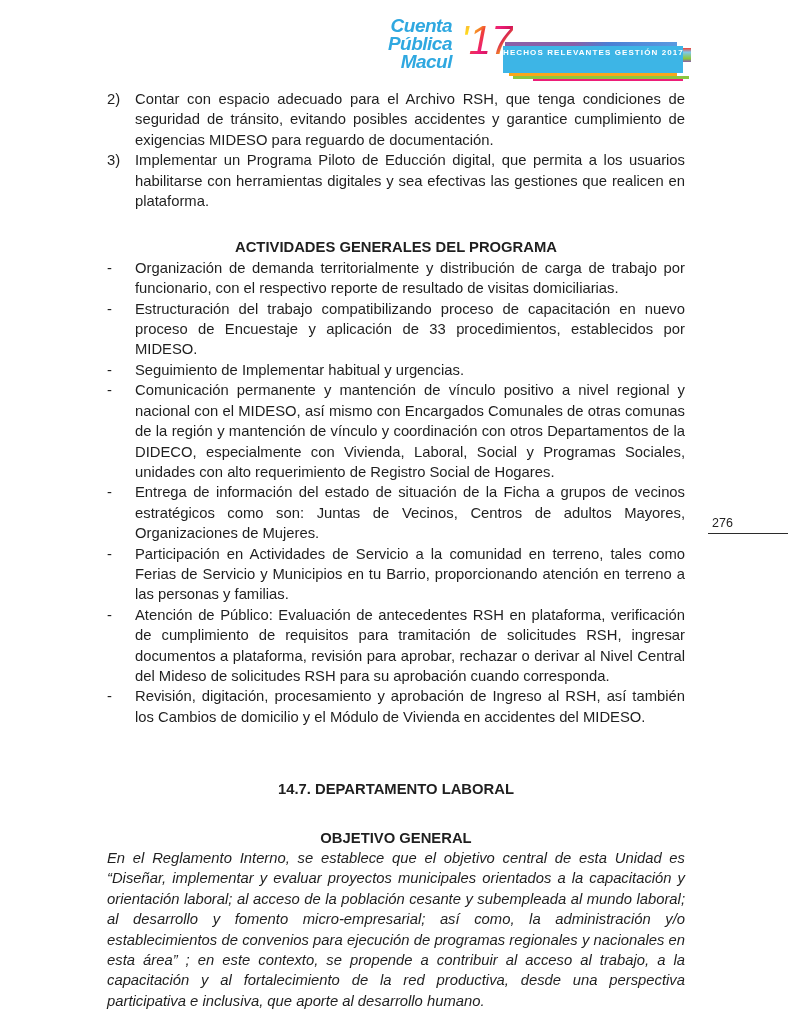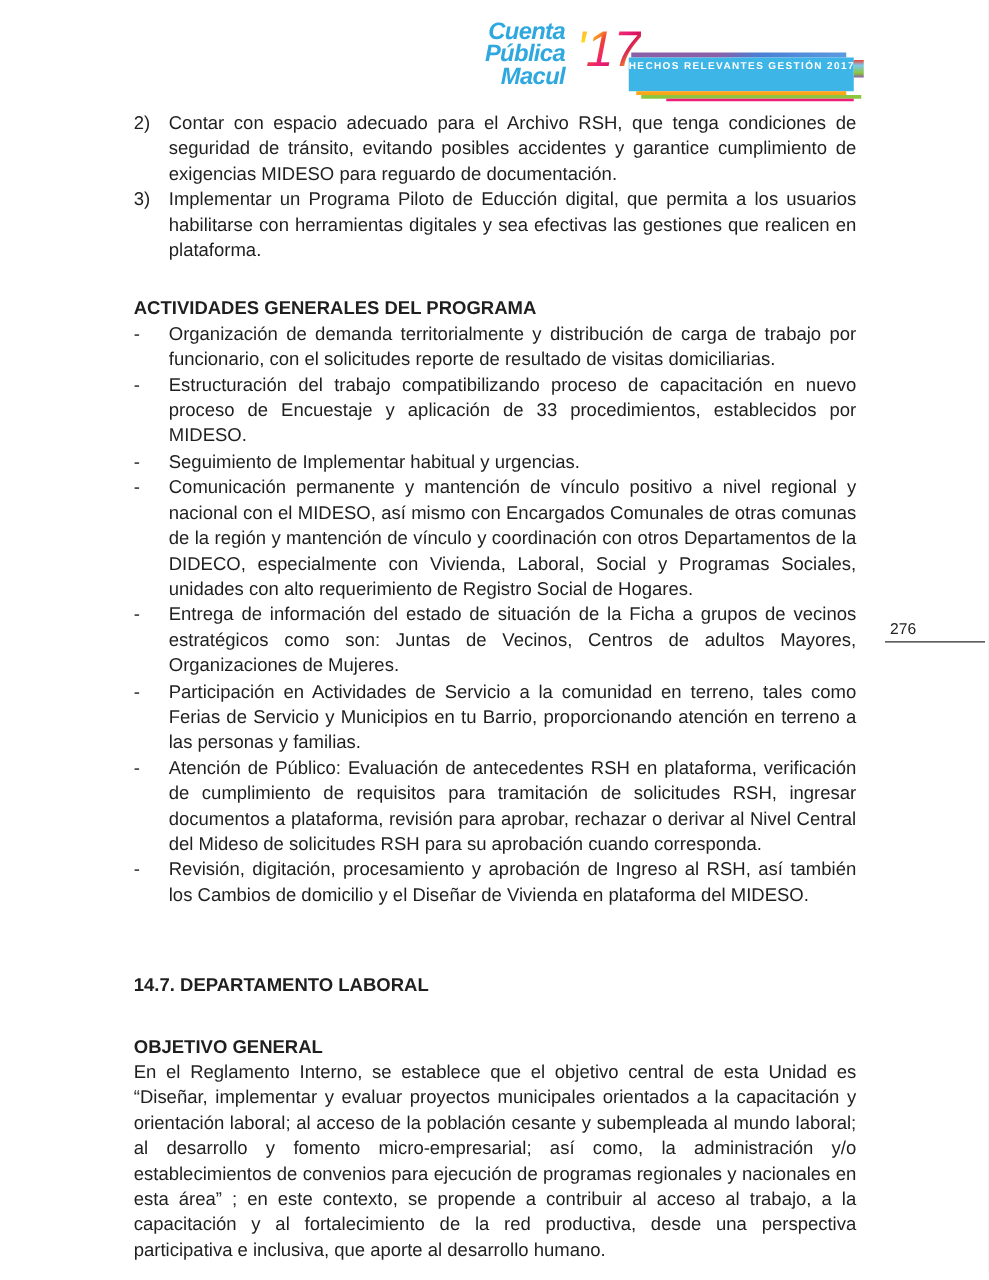--- a/index.html
+++ b/index.html
@@ -53,43 +53,43 @@
   .banner .stripe-yellow { height:3px; width:168px; margin-left:6px; background:#f9a61a; }
   .banner .stripe-green  { height:3px; width:176px; margin-left:10px; background:#8cc63f; }
   .banner .stripe-pink   { height:2px; width:150px; margin-left:30px; background:#ed1e79; }
   .banner .end-accent {
     position:absolute; right:-8px; top:6px; width:8px; height:14px;
     background:linear-gradient(180deg,#ef4136 0%, #7fc9ec 30%, #8cc63f 75%, #8a5fa8 100%);
   }
 
   
   .pagenum {
-    position:absolute; left:708px; top:496px; width:80px;
+    position:absolute; left:708px; top:516px; width:80px;
     font-size:12.5px; color:#222;
   }
   .pagenum .num { display:block; padding-left:4px; }
   .pagenum .rule {
     margin-top:3px; height:0;
     border-top:1.6px solid #2b2b2b;
   }
 
   
   .content {
     position:absolute; left:107px; top:89px; width:578px;
     font-size:14.8px; line-height:20.4px;
     text-align:justify;
   }
   .li { display:flex; }
   .li .marker { flex:0 0 28px; }
   .li .text   { flex:1 1 auto; text-align:justify; }
-  .heading { font-weight:bold; text-align:left; }
+  .heading { font-weight:bold; text-align:center; }
   .gap-act   { margin-top:26px; }
   .gap-dept  { margin-top:52px; }
   .gap-obj   { margin-top:28px; }
-  .paragraph { text-align:justify; }
+  .paragraph { text-align:justify;font-style:italic; }
 </style>
 </head>
 <body>
 
 <div class="page">
 
   <div class="logo-wordmark">
     <div>Cuenta</div>
     <div>Pública</div>
     <div>Macul</div>
@@ -118,21 +118,21 @@
     </div>
     <div class="li">
       <span class="marker">3)</span>
       <span class="text">Implementar un Programa Piloto de Educción digital, que permita a los usuarios habilitarse con herramientas digitales y sea efectivas las gestiones que realicen en plataforma.</span>
     </div>
 
     <div class="heading gap-act">ACTIVIDADES GENERALES DEL PROGRAMA</div>
 
     <div class="li">
       <span class="marker">-</span>
-      <span class="text">Organización de demanda territorialmente y distribución de carga de trabajo por funcionario, con el solicitudes reporte de resultado de visitas domiciliarias.</span>
+      <span class="text">Organización de demanda territorialmente y distribución de carga de trabajo por funcionario, con el respectivo reporte de resultado de visitas domiciliarias.</span>
     </div>
     <div class="li">
       <span class="marker">-</span>
       <span class="text">Estructuración del trabajo compatibilizando proceso de capacitación en nuevo proceso de Encuestaje y aplicación de 33 procedimientos, establecidos por MIDESO.</span>
     </div>
     <div class="li">
       <span class="marker">-</span>
       <span class="text">Seguimiento de Implementar habitual y urgencias.</span>
     </div>
     <div class="li">
@@ -146,21 +146,21 @@
     <div class="li">
       <span class="marker">-</span>
       <span class="text">Participación en Actividades de Servicio a la comunidad en terreno, tales como Ferias de Servicio y Municipios en tu Barrio, proporcionando atención en terreno a las personas y familias.</span>
     </div>
     <div class="li">
       <span class="marker">-</span>
       <span class="text">Atención de Público: Evaluación de antecedentes RSH en plataforma, verificación de cumplimiento de requisitos para tramitación de solicitudes RSH, ingresar documentos a plataforma, revisión para aprobar, rechazar o derivar al Nivel Central del Mideso de solicitudes RSH para su aprobación cuando corresponda.</span>
     </div>
     <div class="li">
       <span class="marker">-</span>
-      <span class="text">Revisión, digitación, procesamiento y aprobación de Ingreso al RSH, así también los Cambios de domicilio y el Diseñar de Vivienda en plataforma del MIDESO.</span>
+      <span class="text">Revisión, digitación, procesamiento y aprobación de Ingreso al RSH, así también los Cambios de domicilio y el Módulo de Vivienda en accidentes del MIDESO.</span>
     </div>
 
     <div class="heading gap-dept">14.7. DEPARTAMENTO LABORAL</div>
 
     <div class="heading gap-obj">OBJETIVO GENERAL</div>
 
     <div class="paragraph">En el Reglamento Interno, se establece que el objetivo central de esta Unidad es “Diseñar, implementar y evaluar proyectos municipales orientados a la capacitación y orientación laboral; al acceso de la población cesante y subempleada al mundo laboral; al desarrollo y fomento micro-empresarial; así como, la administración y/o establecimientos de convenios para ejecución de programas regionales y nacionales en esta área” ; en este contexto, se propende a contribuir al acceso al trabajo, a la capacitación y al fortalecimiento de la red productiva, desde una perspectiva participativa e inclusiva, que aporte al desarrollo humano.</div>
 
   </div>
 </div>

